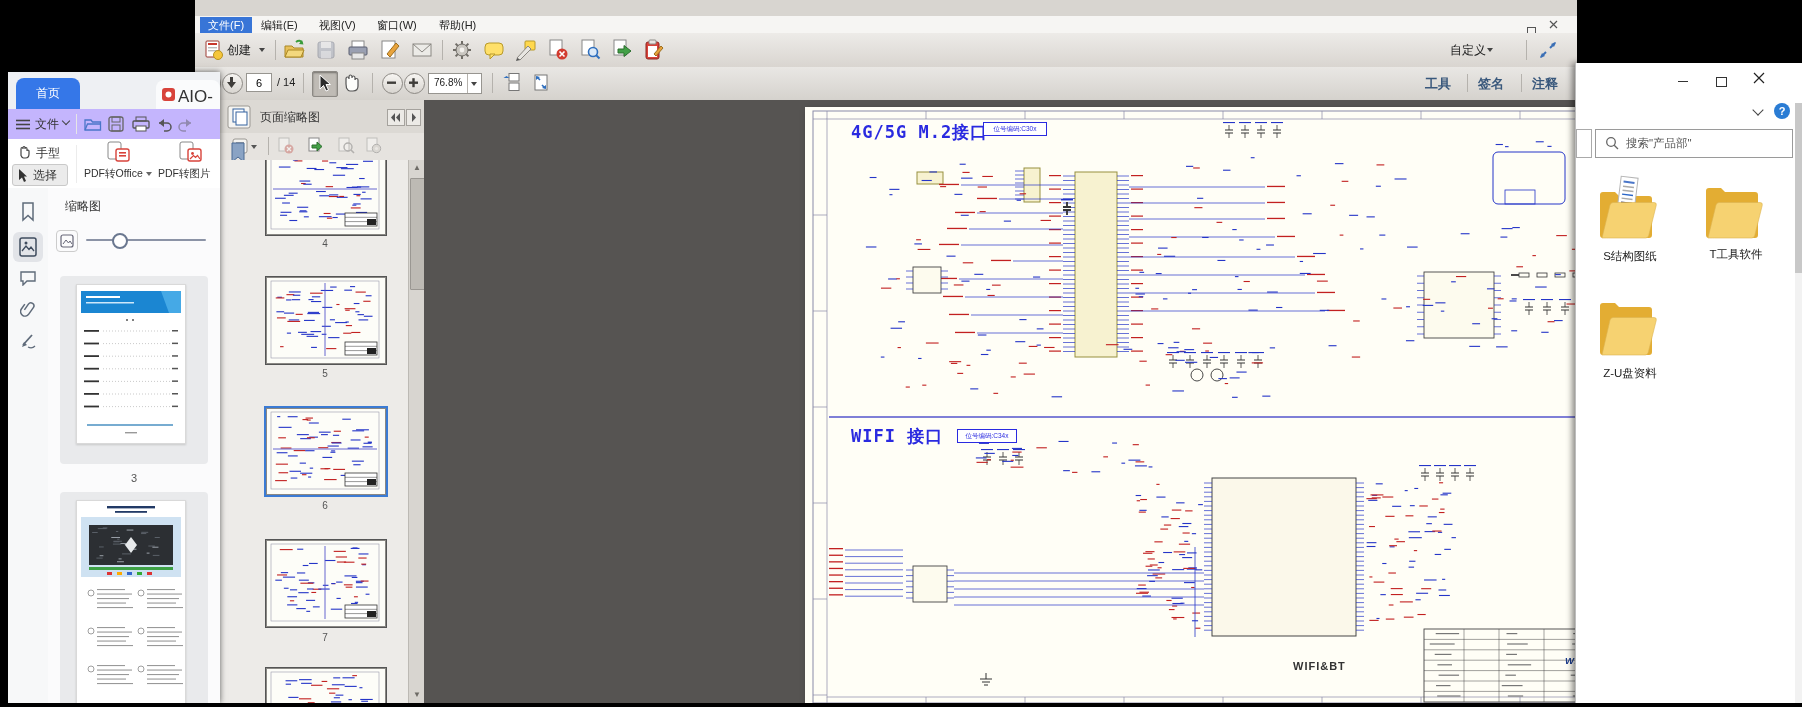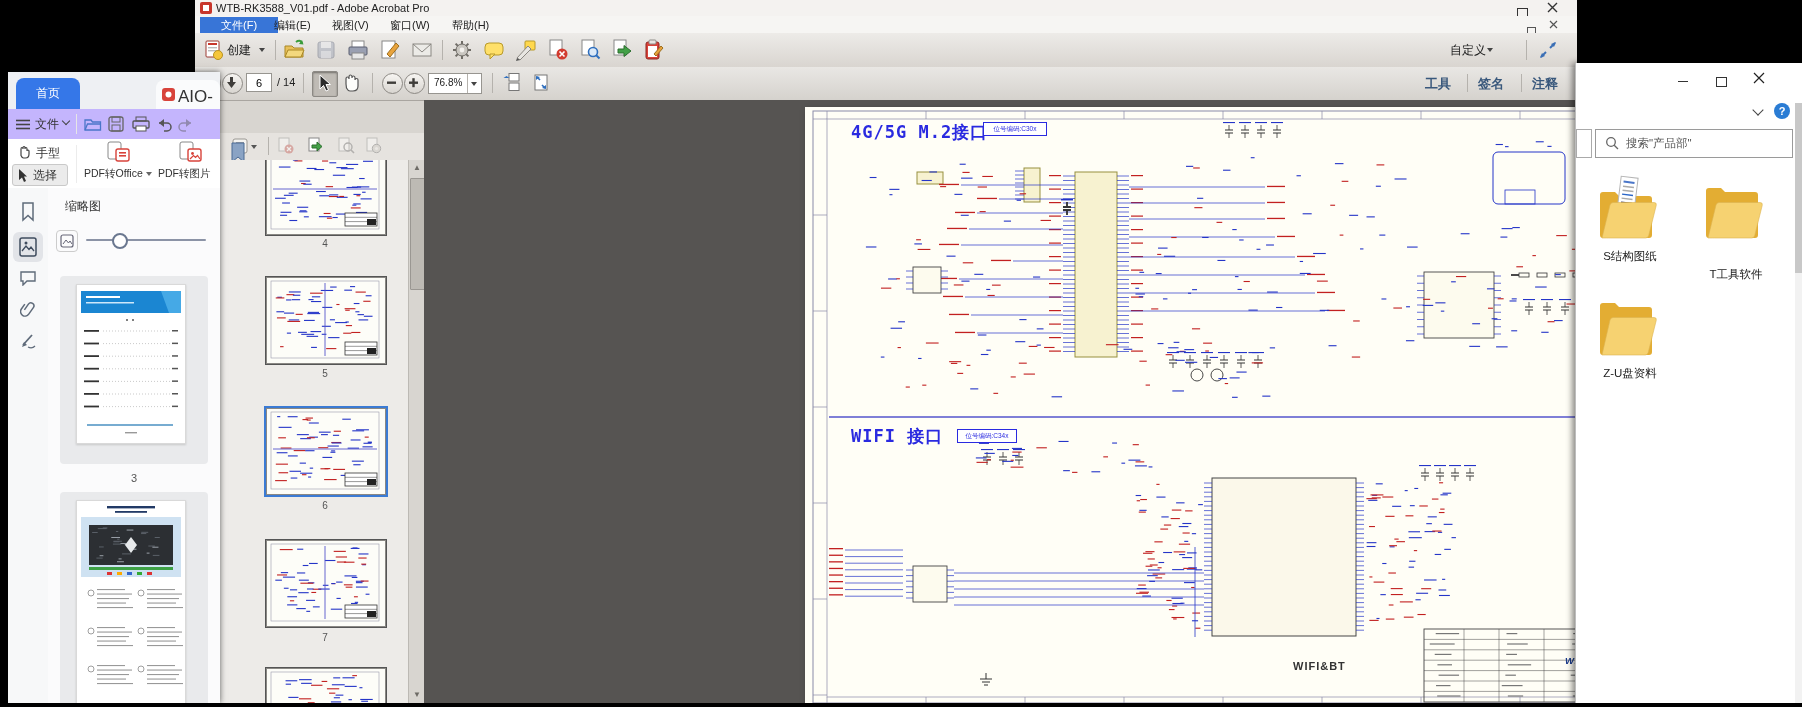--- a/index.html
+++ b/index.html
@@ -9,21 +9,21 @@
   .txt{white-space:nowrap;}
   svg{display:block;}
   
   #acrobat{left:195px;top:0;width:1382px;height:703px;background:#d8d5d0;}
   .ac-titlebar{left:0;top:0;width:1382px;height:16px;background:#f4f2f0;border-bottom:1px solid #d8d5d0;}
   .ac-title{left:21px;top:2px;font-size:11px;color:#222;}
   .wc{display:inline-block;}
   .wc-min{width:10px;height:1px;background:#333;}
   .wc-max{width:9px;height:8px;border:1px solid #333;}
   .ac-menubar{left:0;top:16px;width:1382px;height:17px;background:#f6f5f3;border-bottom:1px solid #cfccc7;}
-  .menu-item{top:17px;height:16px;line-height:16px;font-size:11px;color:#222;padding:0 21px;}
+  .menu-item{top:17px;height:16px;line-height:16px;font-size:11px;color:#222;padding:0 8px;}
   .menu-item.sel{background:#3875d7;color:#fff;}
   .ac-toolbar{left:0;top:33px;width:1382px;height:34px;background:linear-gradient(#edebe8,#d9d5d0);border-bottom:1px solid #b4b0ab;}
   .ac-navbar{left:0;top:67px;width:1382px;height:33px;background:linear-gradient(#e9e7e4,#d5d2cd);border-bottom:1px solid #a9a5a0;}
   .tsep{width:1px;background:#b5b2ad;}
   .circbtn{width:19px;height:19px;border:1px solid #8c8984;border-radius:50%;background:linear-gradient(#f7f5f2,#d8d5d0);text-align:center;line-height:17px;font-size:11px;color:#3f3d3a;}
   .toolbtn{width:24px;height:24px;border-radius:2px;}
   .toolbtn.pressed{background:#bfbbb5;box-shadow:inset 0 1px 2px rgba(0,0,0,.4);border:1px solid #8c8984;}
   .pgbox{width:24px;height:17px;border:1px solid #979590;background:#fff;font-size:11px;text-align:center;padding:0;font-family:inherit;}
   .zoombox{width:52px;height:19px;border:1px solid #979590;background:#fff;font-size:10px;}
   .caret{display:inline-block;width:0;height:0;border-left:3.5px solid transparent;border-right:3.5px solid transparent;border-top:4px solid #444;vertical-align:middle;}
@@ -69,36 +69,20 @@
   .chev{display:inline-block;width:7px;height:7px;border-right:1.6px solid #444;border-bottom:1.6px solid #444;transform:rotate(45deg);}
   .helpcirc{width:16px;height:16px;border-radius:50%;background:#2a7cd4;color:#fff;font-size:11px;font-weight:bold;text-align:center;line-height:16px;}
 </style>
 </head>
 <body>
 
 <div id="stage">
 
   <div id="acrobat" class="abs">
 
-    <div class="abs ac-titlebar">
-      <span class="abs" style="left:5px;top:2px">
-        <svg width="12" height="12">
-            <rect x="0" y="0" width="12" height="12" rx="2" fill="#c8362b"></rect>
-            <rect x="3" y="3" width="6" height="6" fill="#fff"></rect>
-          </svg>
-      </span>
-      <span class="abs ac-title txt">WTB-RK3588_V01.pdf - Adobe Acrobat Pro</span>
-      <span class="abs" style="left:1292px;top:8px"><span class="wc wc-min"></span></span>
-      <span class="abs" style="left:1322px;top:4px"><span class="wc wc-max"></span></span>
-      <span class="abs" style="left:1352px;top:2px">
-        <svg width="11" height="11">
-            <path d="M1,1 L10,10 M10,1 L1,10" stroke="#333" stroke-width="1.4"></path>
-          </svg>
-      </span>
-    </div>
 
     <div class="abs ac-menubar"></div>
     <span class="abs menu-item sel txt" style="left:5px">文件(F)</span>
     <span class="abs menu-item txt" style="left:58px">编辑(E)</span>
     <span class="abs menu-item txt" style="left:116px">视图(V)</span>
     <span class="abs menu-item txt" style="left:174px">窗口(W)</span>
     <span class="abs menu-item txt" style="left:236px">帮助(H)</span>
     <span class="abs" style="left:1310px;top:24px"><span class="wc wc-min" style="width:8px;background:#555"></span></span>
     <span class="abs" style="left:1332px;top:21px"><span class="wc wc-max" style="width:7px;height:6px;border-color:#555"></span></span>
     <span class="abs" style="left:1354px;top:20px">
@@ -279,20 +263,41 @@
           <polygon points="6,5 10,6 6,9" fill="#2f6fbe"></polygon>
           <polygon points="16,18 12,17 16,14" fill="#2f6fbe"></polygon>
         </svg>
     </span>
     <span class="abs sidetab txt" style="left:1230px;top:75px">工具</span>
     <div class="abs tsep" style="left:1272px;top:74px;height:18px"></div>
     <span class="abs sidetab txt" style="left:1283px;top:75px">签名</span>
     <div class="abs tsep" style="left:1326px;top:74px;height:18px"></div>
     <span class="abs sidetab txt" style="left:1337px;top:75px">注释</span>
 
+    <div class="abs ac-panelhead">
+      <span class="abs" style="left:6px;top:4px">
+        <svg width="26" height="26">
+            <rect x="2" y="2" width="22" height="22" rx="2" fill="#f5f4f1" stroke="#9a9792"></rect>
+            <rect x="7" y="5" width="11" height="13" fill="#fff" stroke="#35629f"></rect>
+            <rect x="10" y="8" width="11" height="13" fill="#fff" stroke="#35629f"></rect>
+          </svg>
+      </span>
+      <span class="abs txt" style="left:40px;top:9px;font-size:12px;color:#333">页面缩略图</span>
+      <span class="abs" style="left:167px;top:9px;width:16px;height:15px;border:1px solid #a5a29d;background:#eceae6">
+        <svg width="16" height="15">
+            <polygon points="7,3 3,7.5 7,12" fill="#555"></polygon>
+            <polygon points="12,3 8,7.5 12,12" fill="#555"></polygon>
+          </svg>
+      </span>
+      <span class="abs" style="left:186px;top:9px;width:13px;height:15px;border:1px solid #a5a29d;background:#eceae6">
+        <svg width="13" height="15">
+            <polygon points="5,3 9,7.5 5,12" fill="#555"></polygon>
+          </svg>
+      </span>
+    </div>
     <div class="abs ac-paneltools">
       <span class="abs" style="left:12px;top:4px">
         <svg width="28" height="18">
             <rect x="1" y="2" width="14" height="14" rx="2" fill="#f5f4f1" stroke="#9a9792"></rect>
             <g stroke="#555">
               <line x1="4" y1="6" x2="12" y2="6"></line>
               <line x1="4" y1="9" x2="12" y2="9"></line>
               <line x1="4" y1="12" x2="12" y2="12"></line>
             </g>
             <polygon points="19,8 25,8 22,12" fill="#555"></polygon>
@@ -1847,21 +1852,21 @@
           </g>
         <path d="M6,65 L14,32 q.8,-2.5 3,-2.5 h41 q3,0 2.2,3 l-7.5,30 q-.8,2.5 -3,2.5 h-37 q-3,0 -2.7,0 z" fill="#f6d271" stroke="#dcb452" stroke-width=".6"></path>
       </svg>
       <div class="folder-label txt" style="margin-top:2px">S结构图纸</div>
     </div>
     <div class="abs" style="left:124px;top:112px;width:72px;height:100px">
       <svg width="62" height="72" style="margin-left:2px">
         <path d="M4,16 q0,-3 3,-3 h12 l4,4 h30 q3,0 3,3 v40 q0,3 -3,3 h-46 q-3,0 -3,-3 z" fill="#e3ad33"></path>
         <path d="M6,63 L14,30 q.8,-2.5 3,-2.5 h41 q3,0 2.2,3 l-7.5,30 q-.8,2.5 -3,2.5 h-37 q-3,0 -2.7,0 z" fill="#f6d271" stroke="#dcb452" stroke-width=".6"></path>
       </svg>
-      <div class="folder-label txt" style="margin-top:20px">T工具软件</div>
+      <div class="folder-label txt" style="margin-top:0">T工具软件</div>
     </div>
     <div class="abs" style="left:18px;top:225px;width:72px;height:104px">
       <svg width="62" height="76" style="margin-left:2px">
         <path d="M4,18 q0,-3 3,-3 h12 l4,4 h30 q3,0 3,3 v42 q0,3 -3,3 h-46 q-3,0 -3,-3 z" fill="#e3ad33"></path>
         <path d="M6,67 L14,32 q.8,-2.5 3,-2.5 h41 q3,0 2.2,3 l-8,32 q-.8,2.5 -3,2.5 h-37 q-3,0 -2.7,0 z" fill="#f6d271" stroke="#dcb452" stroke-width=".6"></path>
       </svg>
       <div class="folder-label txt" style="margin-top:2px">Z-U盘资料</div>
     </div>
     <div class="abs ex-scroll">
       <div class="abs" style="left:0;top:0;width:8px;height:170px;background:#c8c8c8"></div>

